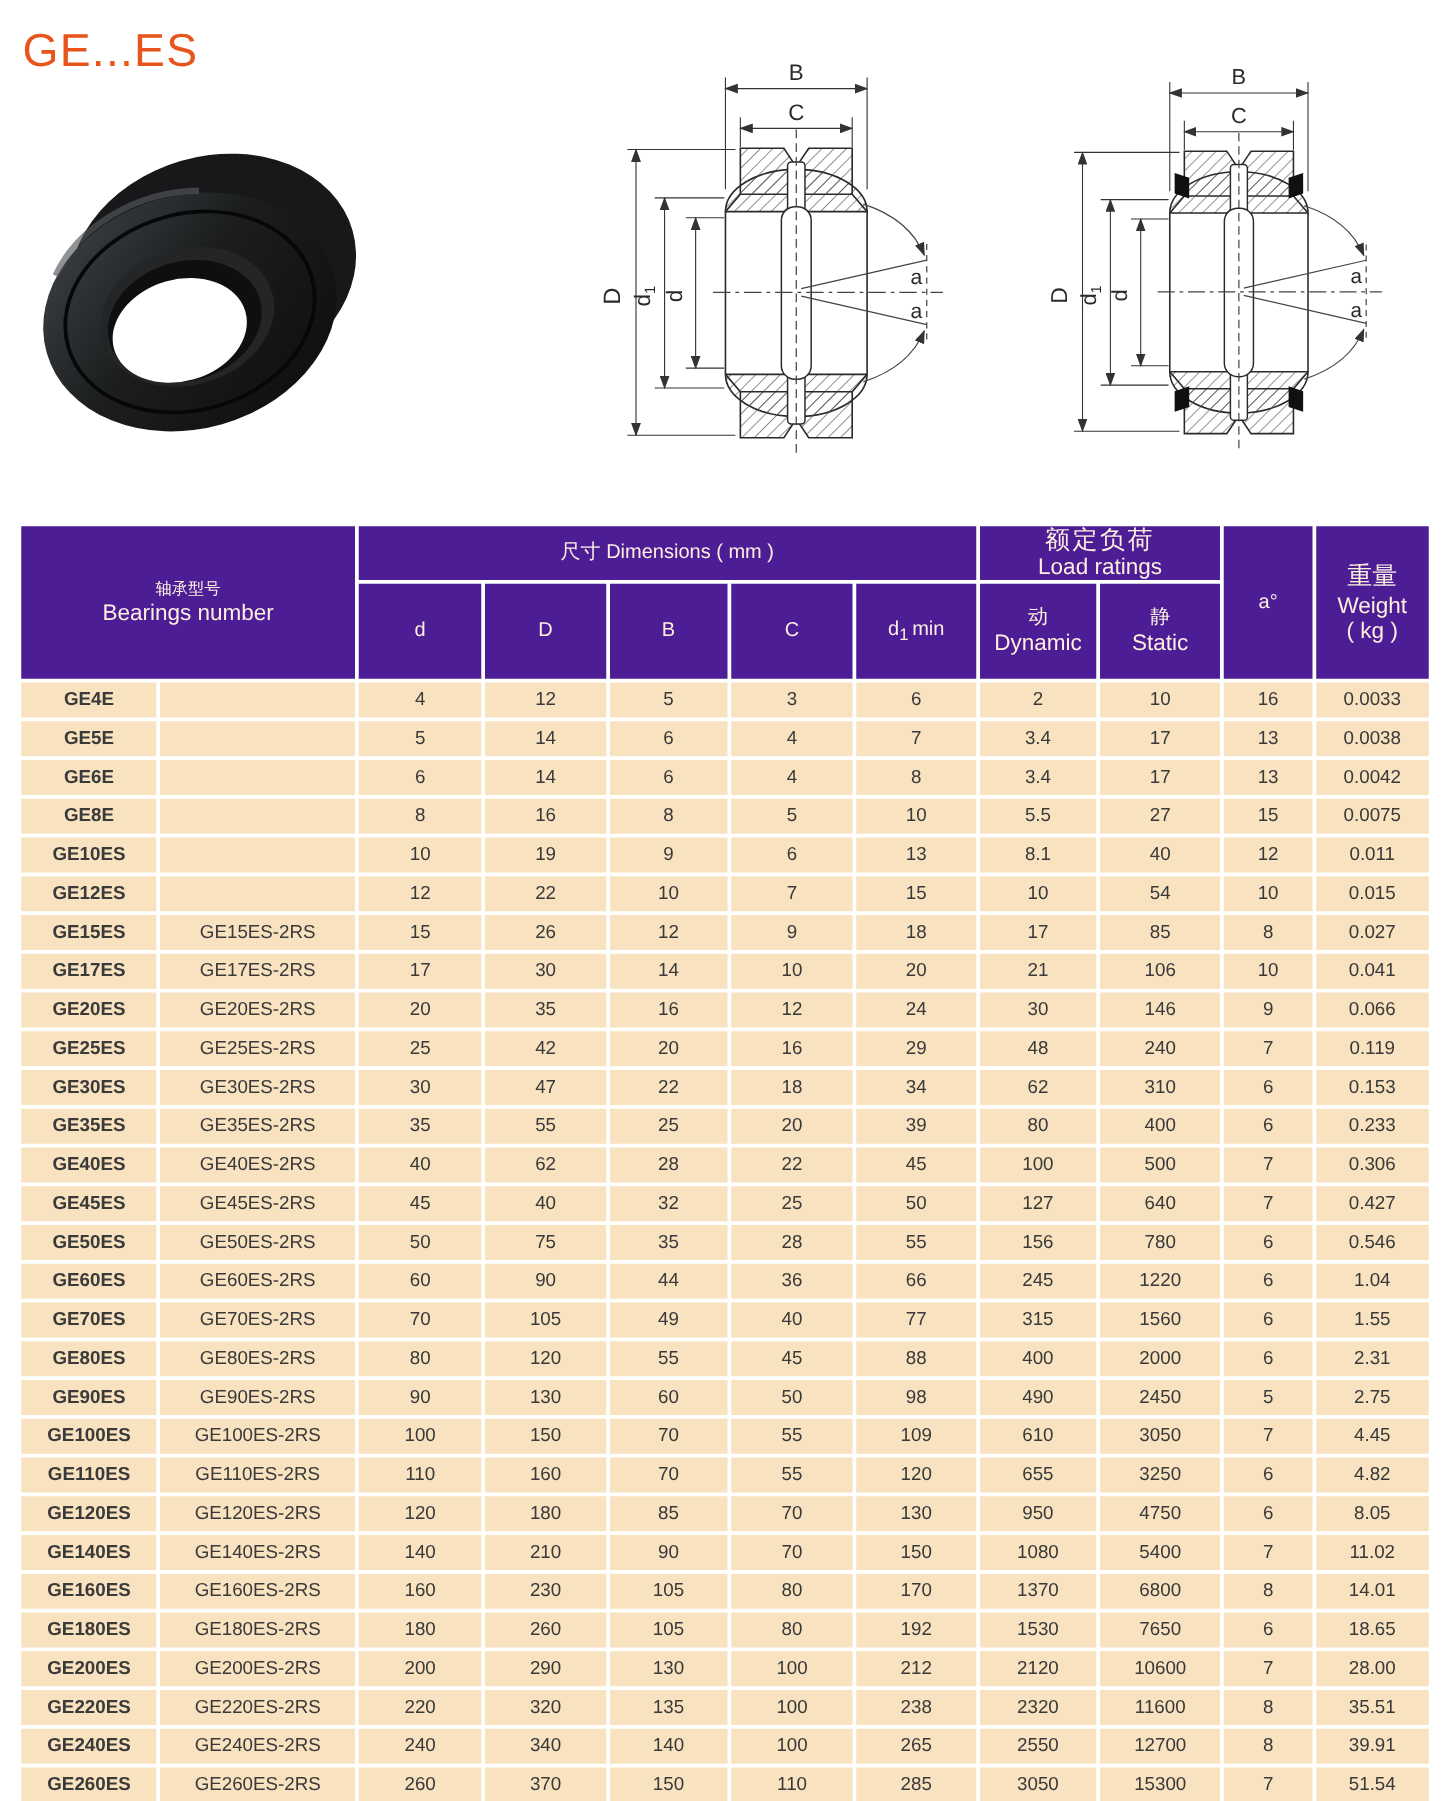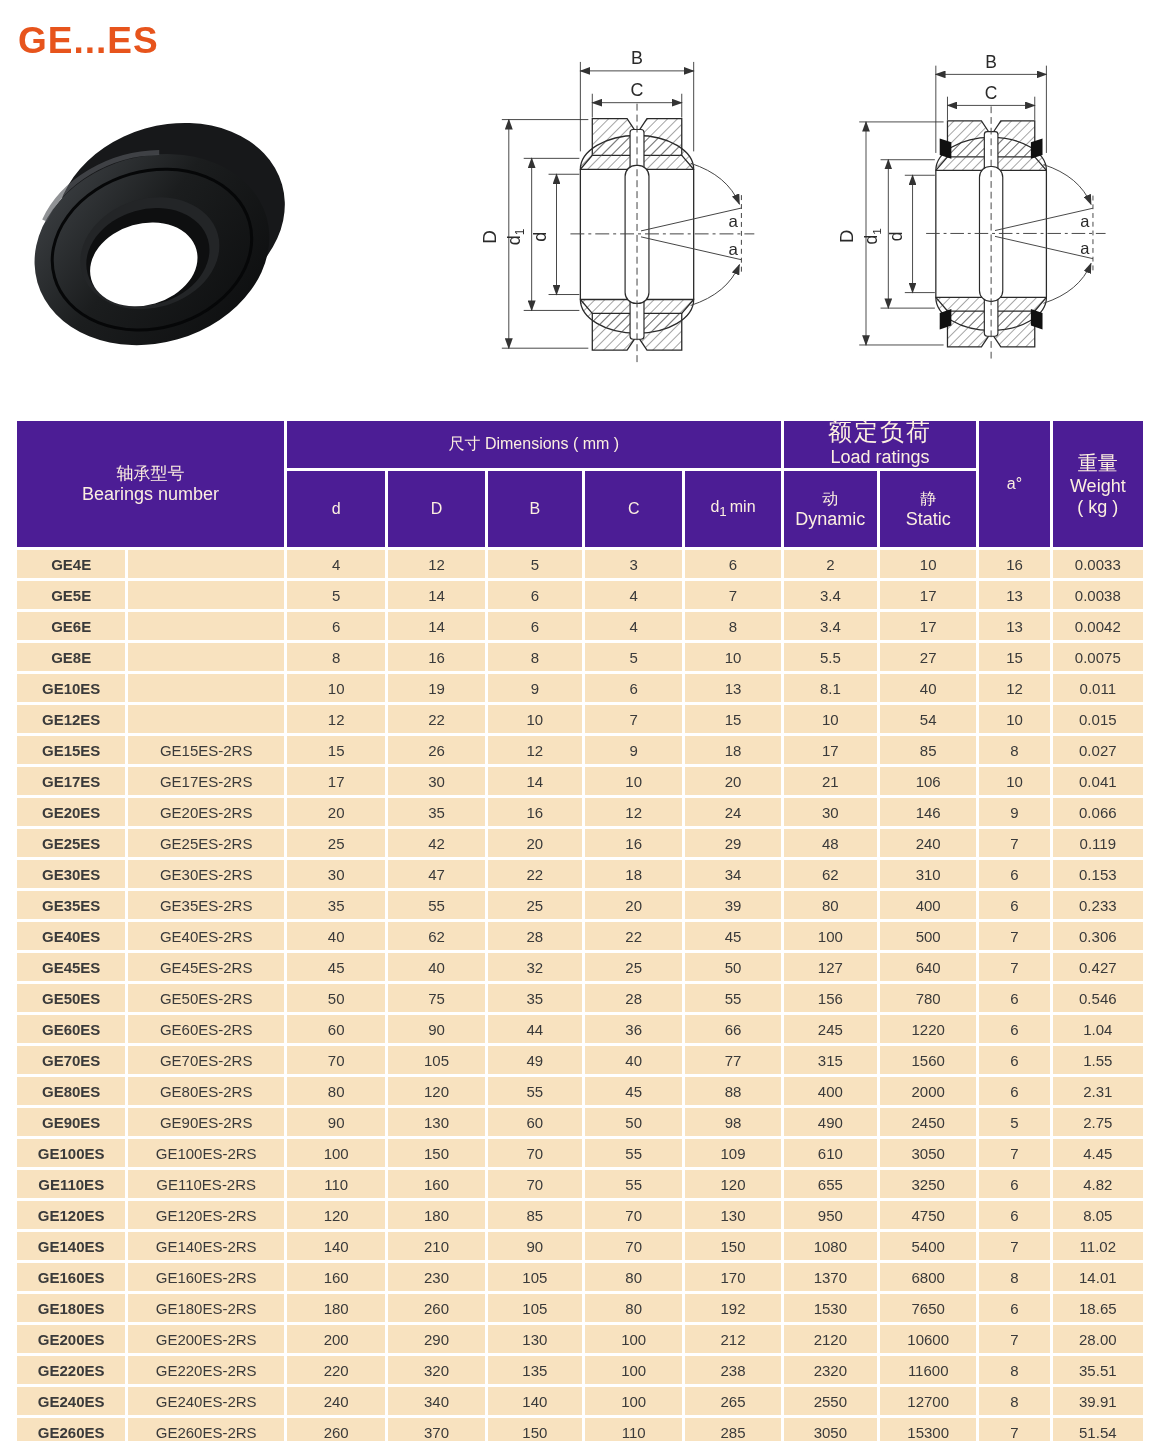--- a/index.html
+++ b/index.html
@@ -1,33 +1,33 @@
 <!DOCTYPE html>
 <html><head>
 <meta charset="utf-8">
 <style>
   html,body{margin:0;padding:0;background:#ffffff;}
   .page{position:relative;width:1160px;height:1441px;background:#fff;
         font-family:"Liberation Sans",sans-serif;overflow:hidden;}
   .title{position:absolute;left:18px;top:20px;margin:0;
-         font-size:37px;font-weight:bold;color:#e7541c;letter-spacing:1px;}
+         font-size:37px;font-weight:normal;color:#e7541c;letter-spacing:1px;}
   .photo{position:absolute;left:16px;top:92px;}
   .diag1{position:absolute;left:476px;top:44px;}
   .diag2{position:absolute;left:834px;top:44px;}
 
   table.spec{position:absolute;left:14px;top:418px;width:1132px;
              border-collapse:separate;border-spacing:3px;table-layout:fixed;}
   table.spec th{background:#4c1d95;color:#fcefe0;font-weight:normal;
                 text-align:center;vertical-align:middle;padding:0;}
   table.spec td{background:#f8e2bf;color:#3a3a3a;text-align:center;
                 vertical-align:middle;height:28px;padding:0;font-size:15px;}
   td.c-name{text-align:left;padding-left:12px;font-weight:bold;}
   td.c-name2{text-align:left;padding-left:8px;}
-  .zh{font-size:17px;line-height:1.25;}
-  .zh-big{font-size:24px;line-height:1.1;letter-spacing:2px;font-family:Liberation Mono, monospace;}
+  .zh{font-size:13px;line-height:1.25;}
+  .zh-big{font-size:20px;line-height:1.1;letter-spacing:2px;}
   .en{font-size:18px;line-height:1.15;}
   .dim-head{font-size:16px;}
   .sub-gap{margin-left:3px;}
   svg text{font-family:"Liberation Sans",sans-serif;fill:#2a2a2a;}
 </style>
 </head>
 <body>
 
 <div class="page">
 

